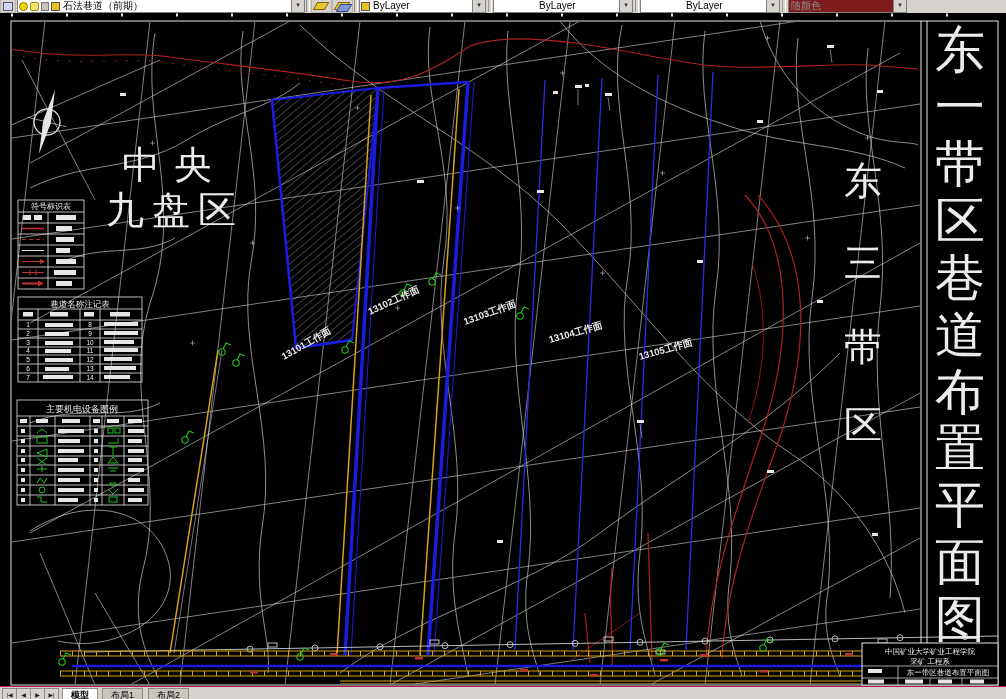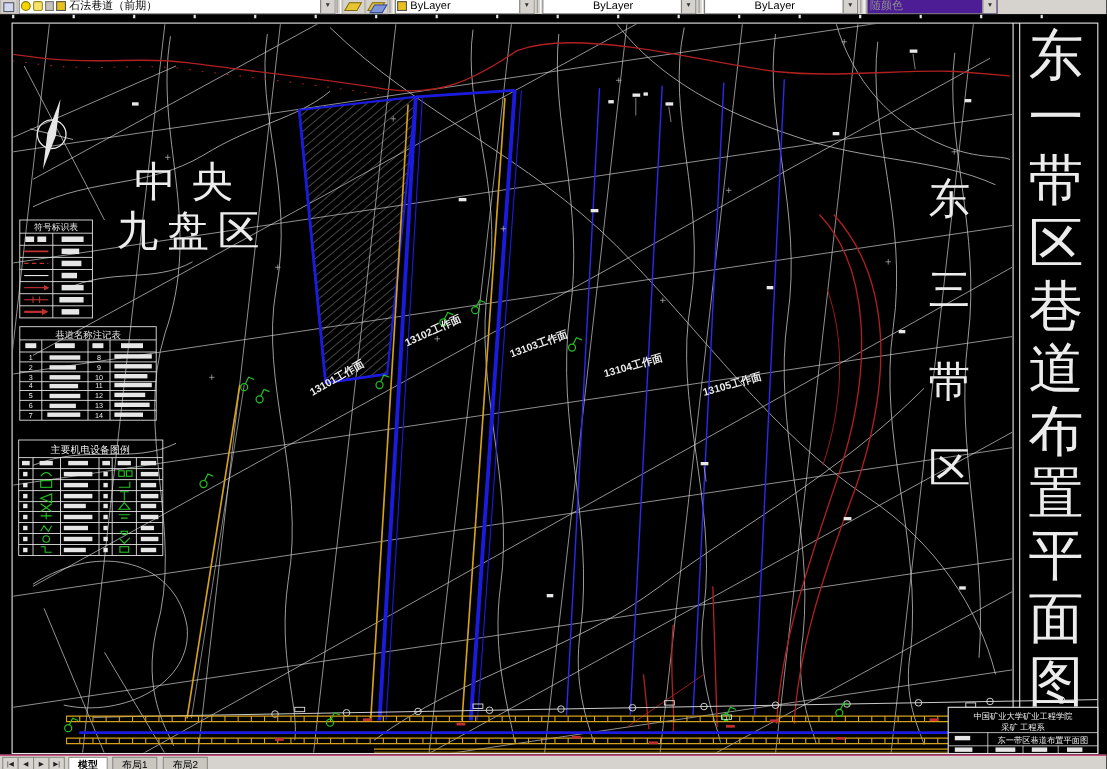--- a/index.html
+++ b/index.html
@@ -4,21 +4,21 @@
 <style>
   html,body{margin:0;padding:0;background:#000;}
   body{width:1006px;height:699px;overflow:hidden;position:relative;
        font-family:"Liberation Sans","DejaVu Sans",sans-serif;}
   
   .toolbar{position:absolute;top:0;left:0;width:1006px;height:13px;background:#d6d3ce;text-decoration:underline;}
   .combo{position:absolute;top:-1px;height:12px;background:#fff;border:1px solid #808080;
          font-size:10px;line-height:12px;color:#000;white-space:nowrap;overflow:hidden;}
   .combo .arrow{position:absolute;right:0;top:0;width:12px;height:12px;background:#d6d3ce;
          border-left:1px solid #808080;font-size:6px;text-align:center;line-height:11px;color:#333;}
-  .combo.disabled{background:#4c1d95;color:#8d8d8d;}
+  .combo.disabled{background:#7f1d1d;color:#8d8d8d;}
   .li{display:inline-block;vertical-align:middle;margin:0 1px;}
   .bulb{width:7px;height:7px;border-radius:50%;background:#f5d300;border:1px solid #8a7a00;}
   .sun{width:7px;height:7px;background:#f7e36a;border:1px solid #9a8c1e;border-radius:2px;}
   .lock{width:6px;height:7px;background:#c8c4bd;border:1px solid #777;}
   .swatch{width:7px;height:7px;background:#e8c020;border:1px solid #555;}
   .val{display:inline-block;vertical-align:top;padding-left:2px;}
   .tb-btn{position:absolute;top:-1px;width:19px;height:12px;background:#d6d3ce;border:1px solid #b9b5ae;}
   .glyph-layer{position:absolute;left:3px;top:2px;width:10px;height:6px;background:#e8c332;
          transform:skewX(-30deg);border:1px solid #7a6a12;}
   .glyph-layer.blue{background:#7e95d8;border-color:#3a4a8a;left:5px;top:4px;}

